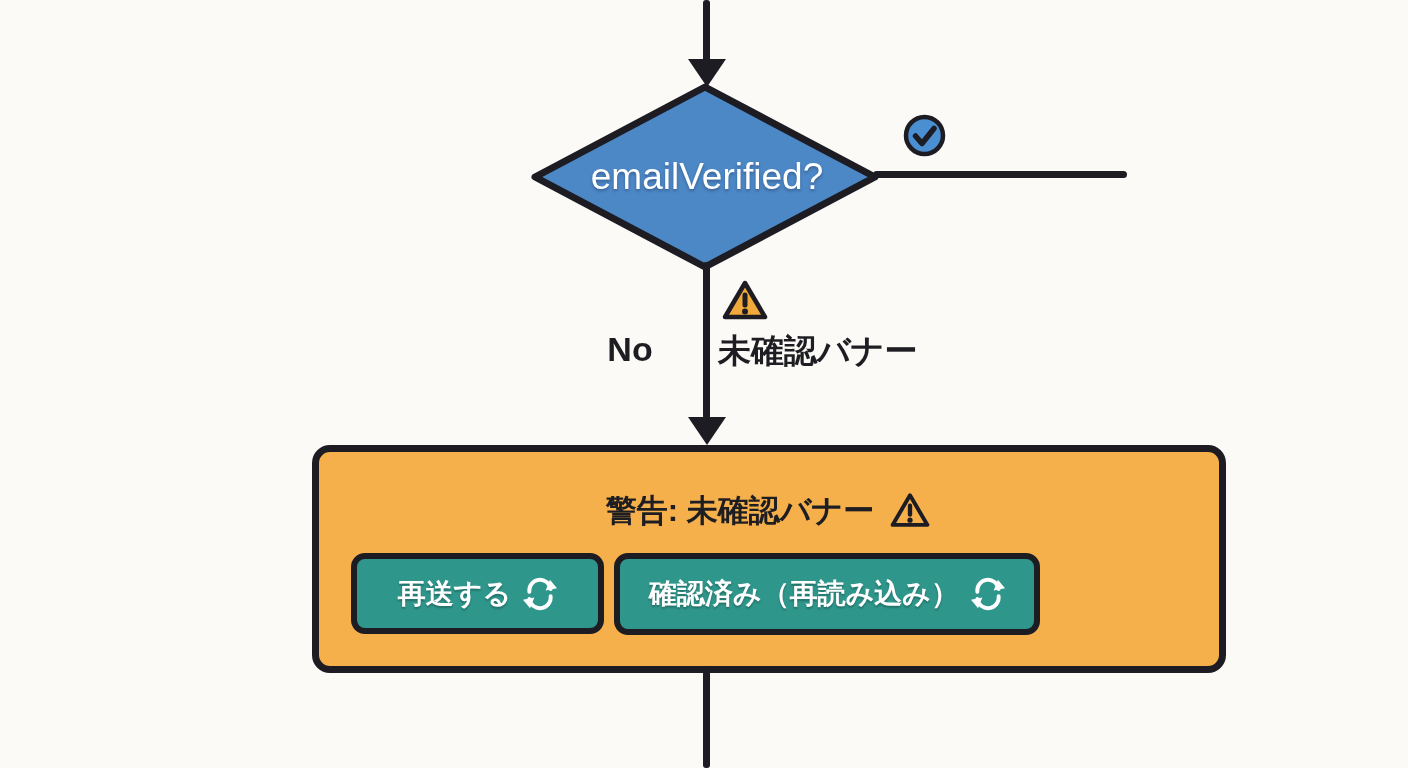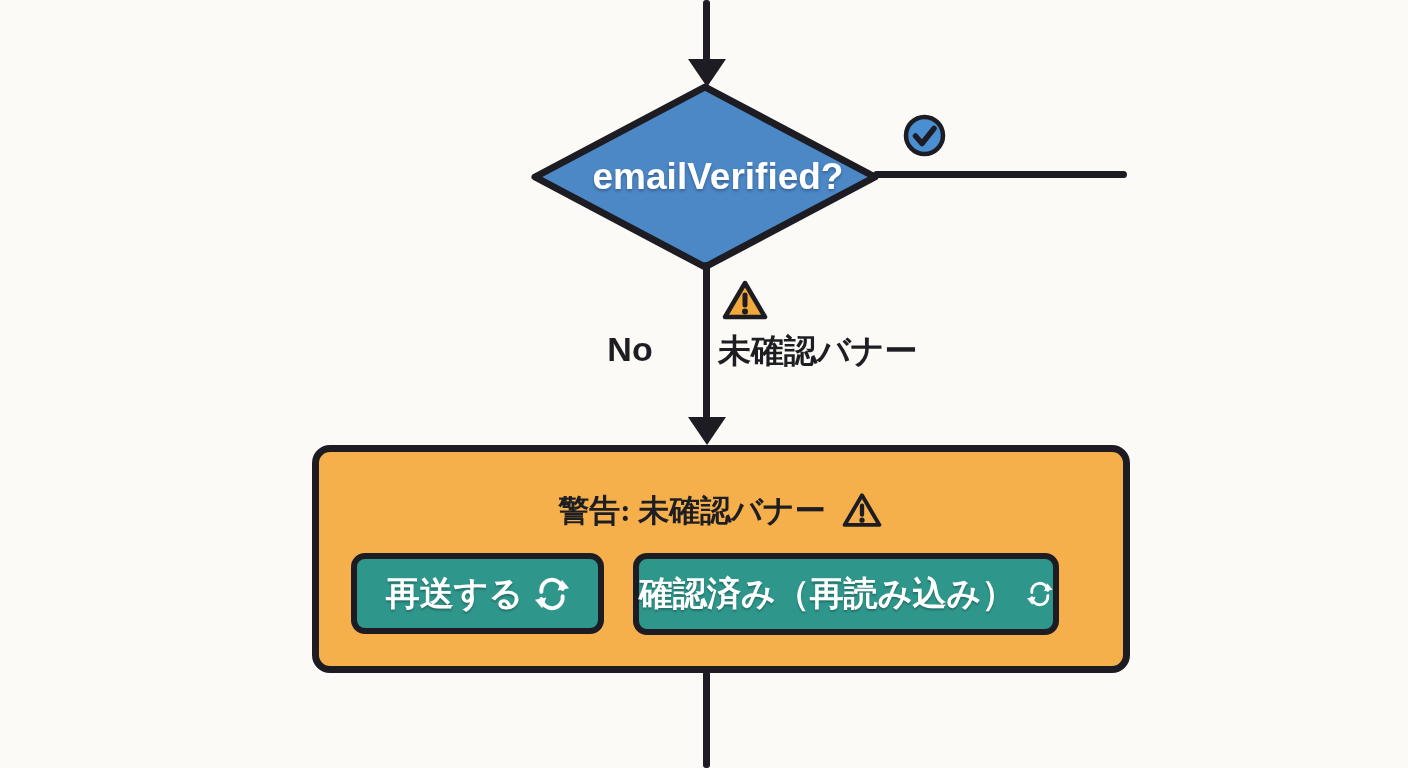--- a/index.html
+++ b/index.html
@@ -11,61 +11,61 @@
   .vline{position:absolute;width:7px;background:var(--stroke,#1c1c22);border-radius:3px;}
   .hline{position:absolute;height:7px;background:var(--stroke,#1c1c22);border-radius:4px;}
   .arrowhead-down{
     position:absolute;width:0;height:0;
     border-left:19px solid transparent;border-right:19px solid transparent;
     border-top:28px solid var(--stroke,#1c1c22);
   }
   .diamond-wrap{position:absolute;left:527px;top:79px;width:356px;height:196px;}
   .diamond-wrap svg{position:absolute;left:0;top:0;}
   .decision-label{
-    position:absolute;left:13px;top:0;width:100%;height:100%;
+    position:absolute;left:2px;top:0;width:100%;height:100%;
     display:flex;align-items:center;justify-content:center;
-    color:var(--text-light,#fff);font-size:37px;font-weight:700;
+    color:var(--text-light,#fff);font-size:37px;font-weight:400;
     text-shadow:0 2px 3px rgba(20,30,50,.35);
   }
   .check-circle{position:absolute;left:902px;top:113px;}
   .no-label{
     position:absolute;left:570px;top:330px;width:120px;text-align:center;
     font-size:34px;font-weight:800;color:var(--text-dark,#1d1d22);
   }
   .warn-small{position:absolute;left:720px;top:278px;}
   .no-annotation{
     position:absolute;left:718px;top:329px;
     font-size:33px;font-weight:800;color:var(--text-dark,#1d1d22);
   }
   .warning-box{
-    position:absolute;left:312px;top:445px;width:818px;height:228px;
+    position:absolute;left:312px;top:445px;width:914px;height:228px;
     box-sizing:border-box;border:7px solid var(--stroke,#1c1c22);
-    border-radius:18px;background:var(--box-fill,#f5b04b);font-family:Liberation Serif, serif;
+    border-radius:18px;background:var(--box-fill,#f5b04b);
   }
   .box-title-row{
     position:absolute;left:0;right:0;top:38px;
     display:flex;align-items:center;justify-content:center;gap:14px;
   }
   .box-title{
     font-size:31px;font-weight:800;color:var(--text-dark,#1d1d22);white-space:nowrap;
   }
   .flow-btn{
     position:absolute;box-sizing:border-box;
     display:flex;align-items:center;justify-content:center;gap:12px;
     background:var(--button-fill,#2f968b);
     border:6px solid var(--stroke,#1c1c22);border-radius:14px;
     color:var(--text-light,#fff);cursor:pointer;padding:0;
     font-family:inherit;
   }
   .flow-btn .btn-label{
-    font-size:34px;font-weight:800;color:var(--text-light,#fff);white-space:nowrap;
+    font-size:28px;font-weight:800;color:var(--text-light,#fff);white-space:nowrap;
     text-shadow:0 2px 2px rgba(0,0,0,.25);
   }
   .btn-resend{left:32px;top:101px;width:253px;height:81px;}
-  .btn-reload{left:314px;top:101px;width:426px;height:82px;text-align:right;}
+  .btn-reload{left:295px;top:101px;width:426px;height:82px;text-align:right;}
   .refresh-svg{width:34px;height:34px;}
   .hidden-defs{position:absolute;width:0;height:0;overflow:hidden;}
 </style>
 </head>
 <body style="--bg: #fbfaf7; --stroke: #1c1c22; --diamond-fill: #4c87c6; --check-fill: #4a8fd2; --box-fill: #f5b04b; --button-fill: #2f968b; --warning-fill: #f2a93b; --text-dark: #1d1d22; --text-light: #ffffff;">
 
 <svg class="hidden-defs" aria-hidden="true">
   <symbol id="sym-refresh" viewBox="0 0 48 48">
     <path d="M 9 21 A 15 15 0 0 1 39 17" fill="none" stroke="#ffffff" stroke-width="5.5" stroke-linecap="round"></path>
     <polygon points="38,4 48,16 32,19" fill="#ffffff"></polygon>

